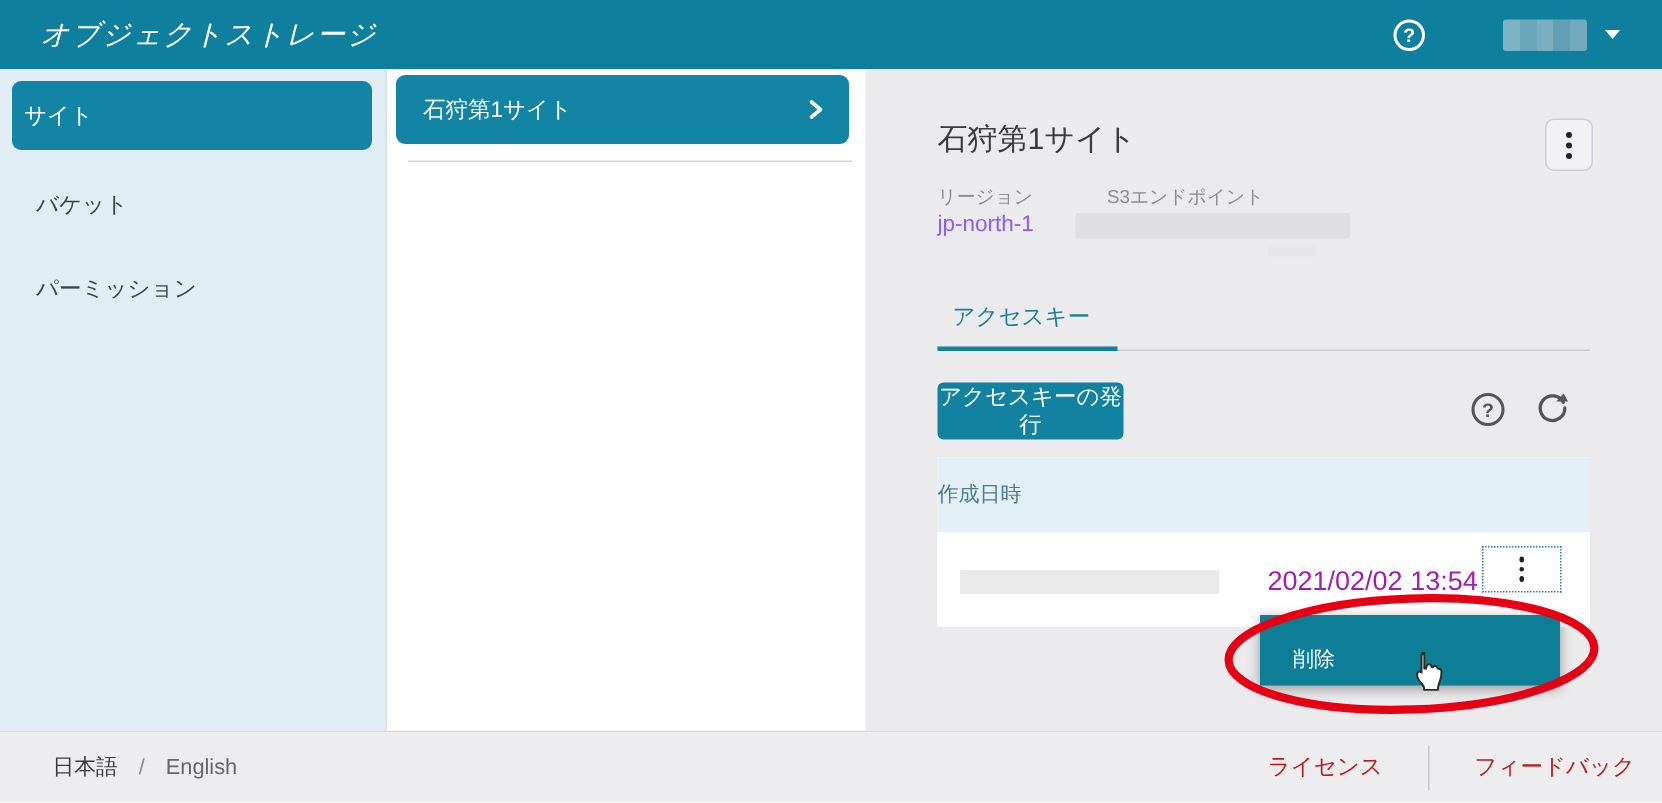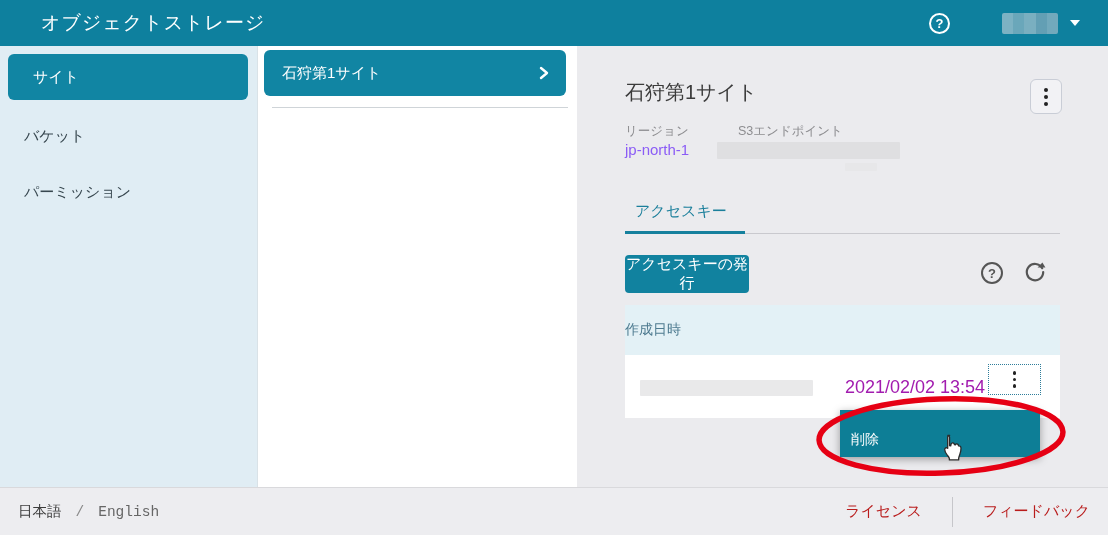--- a/index.html
+++ b/index.html
@@ -9,21 +9,21 @@
     width:1108px; height:535px; overflow:hidden; background:#fff;
     color:#3a3a3a; position:relative;
   }
   .app { width:1108px; height:535px; display:flex; flex-direction:column; }
 
   
   .topbar {
     height:46px; background:#0e809e; color:#fff;
     display:flex; align-items:center; flex:0 0 46px; position:relative;
   }
-  .topbar-title { font-size:19px; letter-spacing:1px; margin-left:41px; font-weight:400; }
+  .topbar-title { font-size:19px; letter-spacing:1px; margin-left:27px; font-weight:400;font-style:italic; }
   .topbar-right { position:absolute; right:28px; top:0; height:46px; display:flex; align-items:center; }
   .help-circle {
     width:21px; height:21px; border:2px solid #fff; border-radius:50%;
     display:flex; align-items:center; justify-content:center;
     font-size:13px; font-weight:bold; color:#fff; cursor:pointer;
   }
   .user-blur {
     width:56px; height:21px; margin-left:52px; border-radius:2px;
     background:linear-gradient(90deg,#7db2c3 0 20%,#6aa7ba 20% 40%,#7aafc0 40% 60%,#639fb4 60% 80%,#72a9bc 80% 100%);
   }
@@ -37,21 +37,21 @@
   .main { flex:1 1 auto; display:flex; min-height:0; }
 
   
   .sidebar {
     width:258px; background:#e0edf4; position:relative;
     border-right:1px solid #d9e2e7; flex:0 0 258px;
   }
   .nav-active {
     position:absolute; left:8px; top:8px; width:240px; height:46px;
     background:#1185a3; border-radius:6px; color:#fff;
-    display:flex; align-items:center; padding-left:25px; font-size:15px; cursor:pointer;
+    display:flex; align-items:center; padding-left:8px; font-size:15px; cursor:pointer;
   }
   .nav-item { position:absolute; left:24px; font-size:15px; color:#37474f; cursor:pointer; }
   .nav-item.i1 { top:81px; }
   .nav-item.i2 { top:137px; }
 
   
   .site-list { width:319px; background:#ffffff; position:relative; flex:0 0 319px; }
   .site-active {
     position:absolute; left:6px; top:4px; width:302px; height:46px;
     background:#1185a3; border-radius:6px; color:#fff;
@@ -108,34 +108,34 @@
     align-items:center; justify-content:center; gap:3px; cursor:pointer; background:#fff;
   }
   .row-kebab .dot { width:3.5px; height:3.5px; }
 
   
   .menu {
     position:absolute; left:263px; top:364px; width:200px; height:47px;
     background:#0d7e96; box-shadow:0 2px 8px rgba(0,0,0,.35); z-index:3;
   }
   .menu-item {
-    height:60px; display:flex; align-items:center; padding-left:11px;
+    height:60px; display:flex; align-items:center; padding-left:22px;
     color:#fff; font-size:14px; cursor:pointer;
   }
 
   
   .annotation-ellipse { position:absolute; left:230px; top:345px; width:270px; height:100px; z-index:4; pointer-events:none; }
   .cursor-hand { position:absolute; left:360px; top:386px; width:30px; height:32px; z-index:5; pointer-events:none; }
 
   
   .footer {
     height:48px; flex:0 0 48px; background:#ededf0; border-top:1px solid #d9d9dc;
     display:flex; align-items:center; font-size:14.5px;
   }
-  .footer-left { display:flex; align-items:center; gap:14px; margin-left:18px;font-family:Liberation Mono, monospace; }
+  .footer-left { display:flex; align-items:center; gap:14px; margin-left:35px; }
   .lang-ja { color:#3c3c3c; cursor:pointer; }
   .lang-sep { color:#8a8a8a; }
   .lang-en { color:#666; cursor:pointer; }
   .footer-right { margin-left:auto; margin-right:18px; display:flex; align-items:center; }
   .footer-link { color:#b91c1c; cursor:pointer; font-size:15px; }
   .footer-vsep { width:1px; height:30px; background:#c6c6ca; margin:0 30px; }
 </style>
 </head>
 <body>
 

